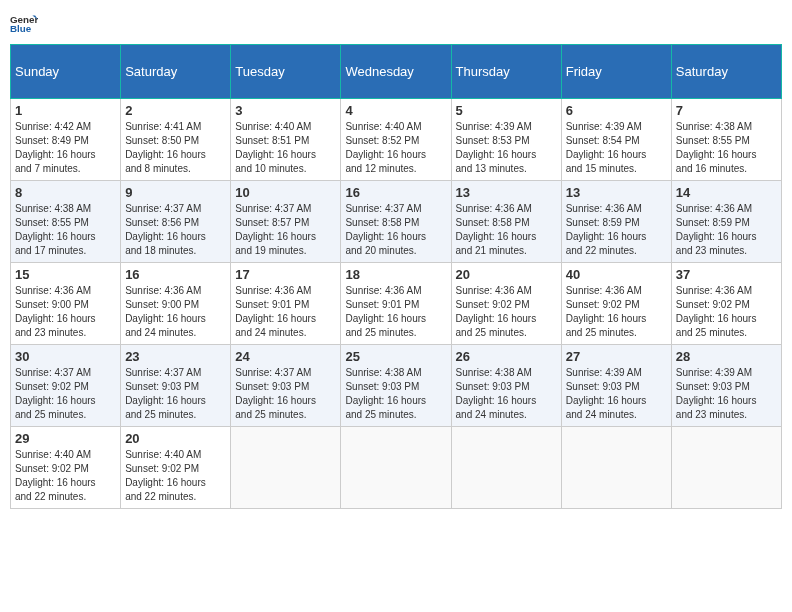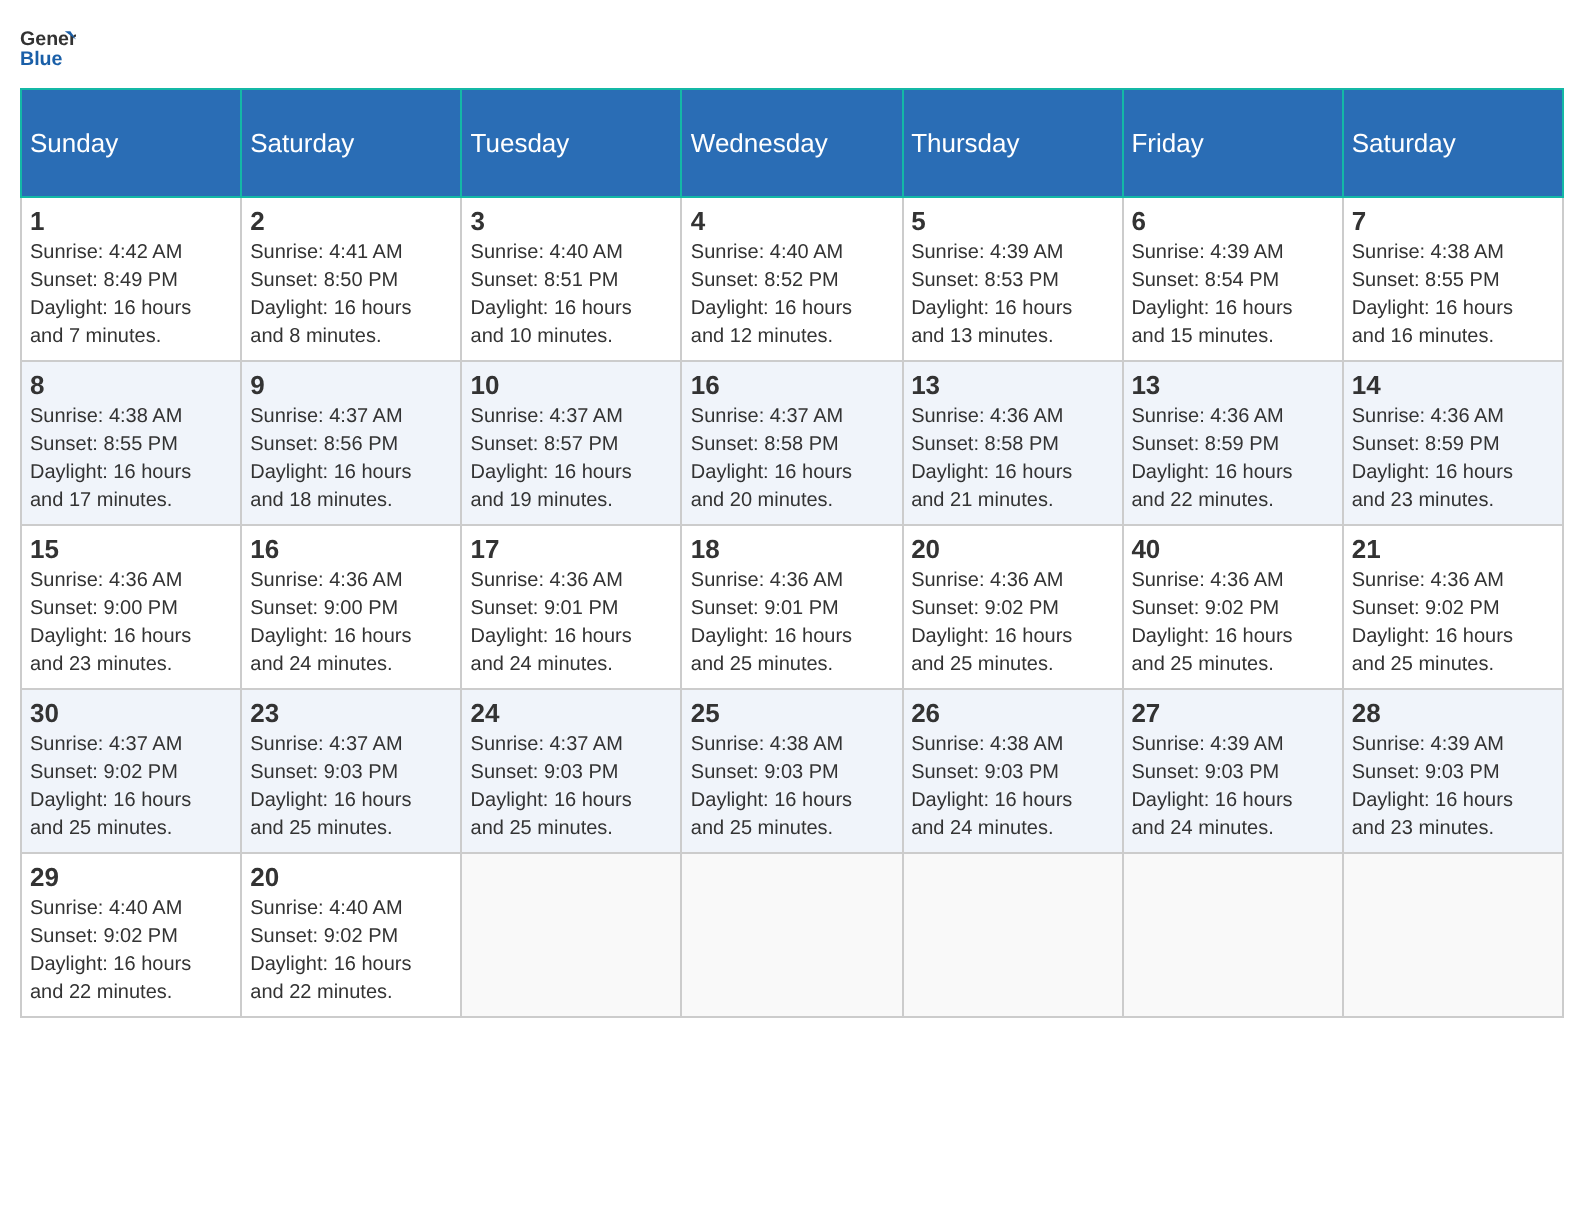--- a/index.html
+++ b/index.html
@@ -189,21 +189,21 @@
         </td>
         <td>
           <span class="day-number">20</span>
           <div class="day-info">Sunrise: 4:36 AM<br>Sunset: 9:02 PM<br>Daylight: 16 hours<br>and 25 minutes.</div>
         </td>
         <td>
           <span class="day-number">40</span>
           <div class="day-info">Sunrise: 4:36 AM<br>Sunset: 9:02 PM<br>Daylight: 16 hours<br>and 25 minutes.</div>
         </td>
         <td>
-          <span class="day-number">21</span>
+          <span class="day-number">37</span>
           <div class="day-info">Sunrise: 4:36 AM<br>Sunset: 9:02 PM<br>Daylight: 16 hours<br>and 25 minutes.</div>
         </td>
       </tr>
       <tr class="row-even">
         <td>
           <span class="day-number">30</span>
           <div class="day-info">Sunrise: 4:37 AM<br>Sunset: 9:02 PM<br>Daylight: 16 hours<br>and 25 minutes.</div>
         </td>
         <td>
           <span class="day-number">23</span>

